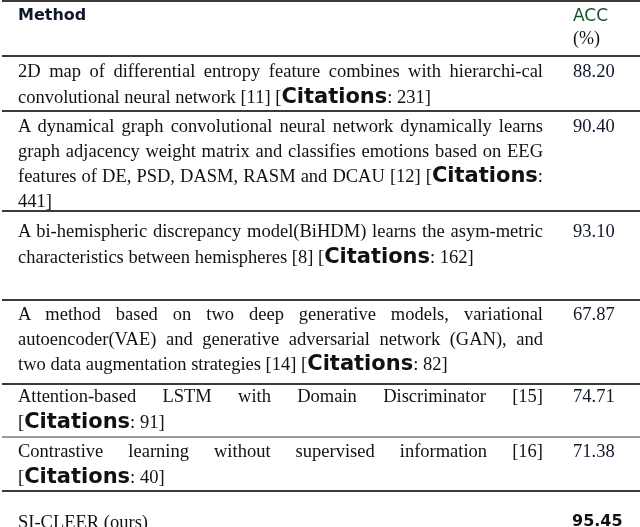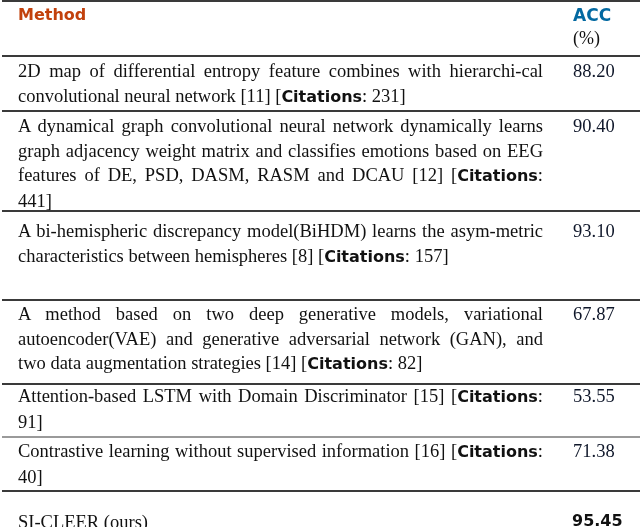--- a/index.html
+++ b/index.html
@@ -10,28 +10,28 @@
   .row { position: absolute; left: 0; width: 640px; }
   .method {
     position: absolute; left: 18px; width: 525px;
     font-family: "Liberation Serif", serif; font-size: 18.5px; line-height: 24.5px;
     color: #111; text-align: justify; text-align-last: left;
   }
   .acc {
     position: absolute; left: 573px; width: 60px;
     font-family: "Liberation Serif", serif; font-size: 18.5px; line-height: 24.5px; color: #0f172a;
   }
-  .cit { font-family: "DejaVu Sans", sans-serif; font-weight: bold; font-size: 16px; }
+  .cit { font-family: "DejaVu Sans", sans-serif; font-weight: bold; font-size: 21px; }
   .hdr-method {
     position: absolute; left: 18px; top: 5px;
-    font-family: "DejaVu Sans", sans-serif; font-weight: bold; font-size: 16px; color: #c2410c;
+    font-family: "DejaVu Sans", sans-serif; font-weight: bold; font-size: 16px; color: #0f172a;
   }
   .hdr-acc {
     position: absolute; left: 573px; top: 5px;
-    font-family: "DejaVu Sans", sans-serif; font-weight: bold; font-size: 17px; color: #0369a1;
+    font-family: "DejaVu Sans", sans-serif; font-weight: normal; font-size: 17px; color: #14532d;
   }
   .hdr-unit {
     position: absolute; left: 573px; top: 28px;
     font-family: "Liberation Serif", serif; font-size: 18px; color: #111;
   }
   .ours-acc {
     position: absolute; left: 572px;
     font-family: "DejaVu Sans", sans-serif; font-weight: bold; font-size: 16px; color: #111;
   }
 </style>
@@ -55,34 +55,34 @@
   </div>
   <div class="line" style="top:110px;"></div>
 
   <div class="row" style="top:114px;">
     <div class="method"><span>A dynamical graph convolutional neural network dynamically learns graph adjacency weight matrix and classifies emotions based on EEG features of DE, PSD, DASM, RASM and DCAU [12] [</span><span class="cit">Citations</span>: <span>441</span>]</div>
     <div class="acc">90.40</div>
   </div>
   <div class="line" style="top:210px;"></div>
 
   <div class="row" style="top:219px;">
-    <div class="method"><span>A bi-hemispheric discrepancy model(BiHDM) learns the asym-metric characteristics between hemispheres [8] [</span><span class="cit">Citations</span>: <span>157</span>]</div>
+    <div class="method"><span>A bi-hemispheric discrepancy model(BiHDM) learns the asym-metric characteristics between hemispheres [8] [</span><span class="cit">Citations</span>: <span>162</span>]</div>
     <div class="acc">93.10</div>
   </div>
   <div class="line" style="top:299px;"></div>
 
   <div class="row" style="top:302px;">
     <div class="method"><span>A method based on two deep generative models, variational autoencoder(VAE) and generative adversarial network (GAN), and two data augmentation strategies [14] [</span><span class="cit">Citations</span>: <span>82</span>]</div>
     <div class="acc">67.87</div>
   </div>
   <div class="line" style="top:383px;"></div>
 
   <div class="row" style="top:384px;">
     <div class="method"><span>Attention-based LSTM with Domain Discriminator [15] [</span><span class="cit">Citations</span>: <span>91</span>]</div>
-    <div class="acc">53.55</div>
+    <div class="acc">74.71</div>
   </div>
   <div class="line gray" style="top:436px;"></div>
 
   <div class="row" style="top:439px;">
     <div class="method"><span>Contrastive learning without supervised information [16] [</span><span class="cit">Citations</span>: <span>40</span>]</div>
     <div class="acc">71.38</div>
   </div>
   <div class="line" style="top:490px;"></div>
 
   <div class="row" style="top:510px;">

